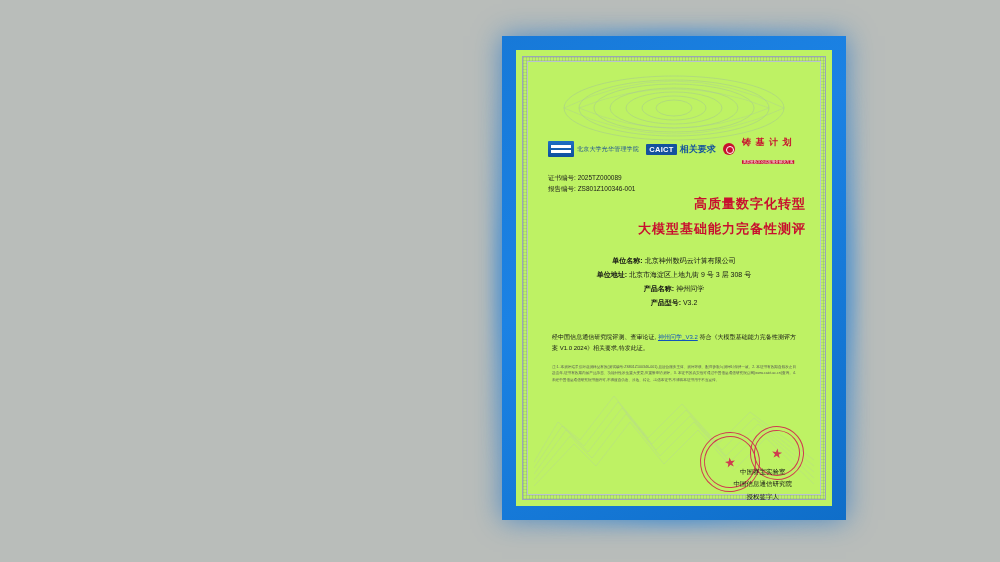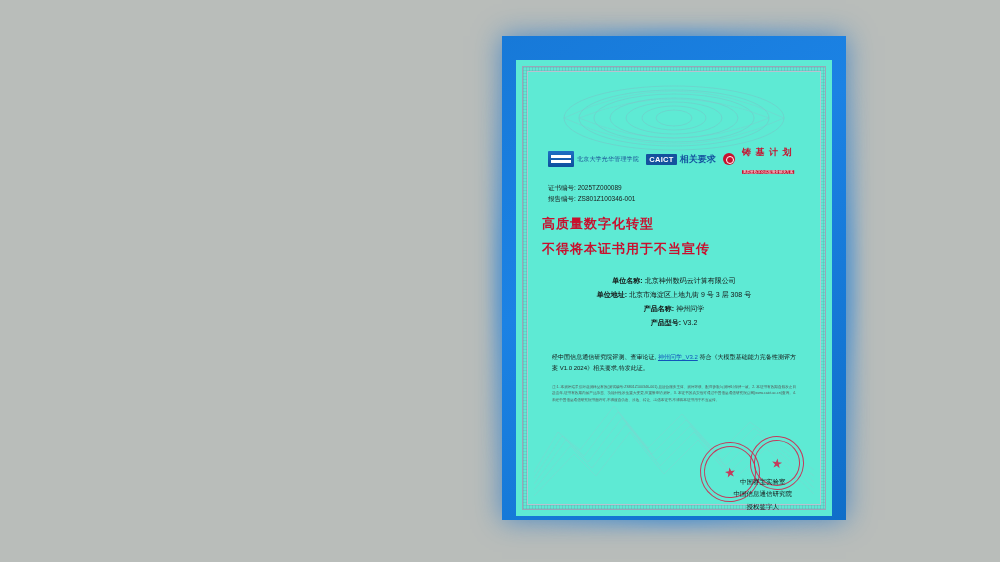--- a/index.html
+++ b/index.html
@@ -41,24 +41,24 @@
     width: 344px;
     height: 484px;
     background: linear-gradient(145deg, #1779d8 0%, #1b82e4 40%, #0f6ec9 100%);
     box-shadow: 0 0 26px rgba(20,110,200,0.65);
   }
 
   
   .paper {
     position: absolute;
     left: 516px;
-    top: 60px;
+    top: 50px;
     width: 316px;
     height: 456px;
-    background: #5eead4;
+    background: #bef264;
     overflow: hidden;
   }
 
   
   .border-outer {
     position: absolute;
     left: 6px;
     top: 6px;
     right: 6px;
     bottom: 6px;
@@ -212,22 +212,22 @@
 
   .ids {
     margin-top: 10px;
     padding-left: 6px;
     font-size: 6.5px;
     color: #1a1a1a;
     line-height: 1.75;
   }
 
   .titles {
-    margin-top: 10px;
-    text-align: left;
+    margin-top: 0;
+    text-align: right;
   }
   .title-main, .title-sub {
     color: #c8102e;
     font-weight: bold;
     letter-spacing: 1px;
   }
   .title-main {
     font-size: 13px;
   }
   .title-sub {
@@ -398,21 +398,21 @@
           <span>2025TZ000089</span>
         </div>
         <div>
           <span>报告编号:</span>
           <span>ZS801Z100346-001</span>
         </div>
       </div>
 
       <div class="titles">
         <div class="title-main">高质量数字化转型</div>
-        <div class="title-sub">不得将本证书用于不当宣传</div>
+        <div class="title-sub">大模型基础能力完备性测评</div>
       </div>
 
       <div class="fields">
         <div>
           <span class="lbl">单位名称:</span>
           <span>北京神州数码云计算有限公司</span>
         </div>
         <div>
           <span class="lbl">单位地址:</span>
           <span>北京市海淀区上地九街 9 号 3 层 308 号</span>

